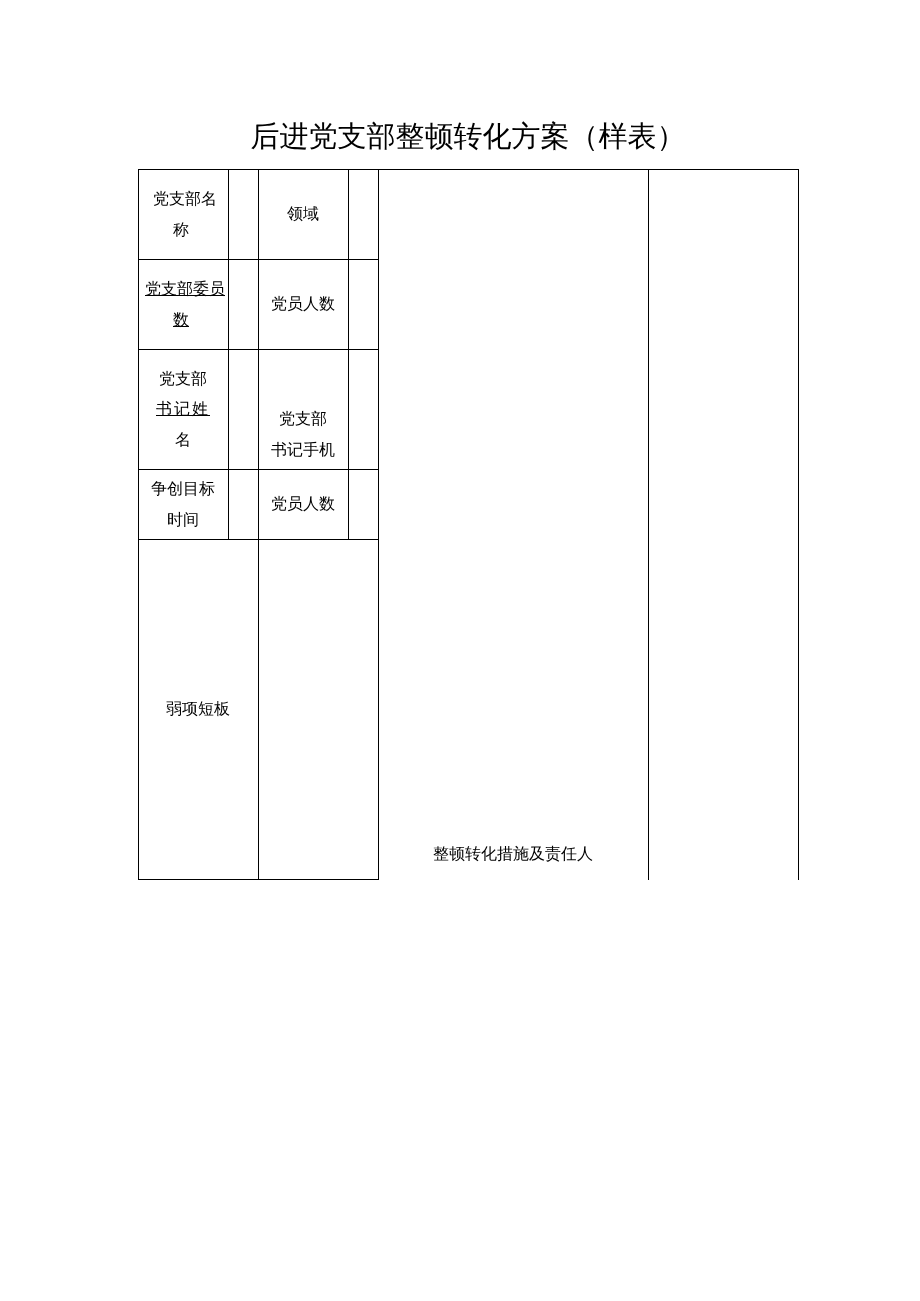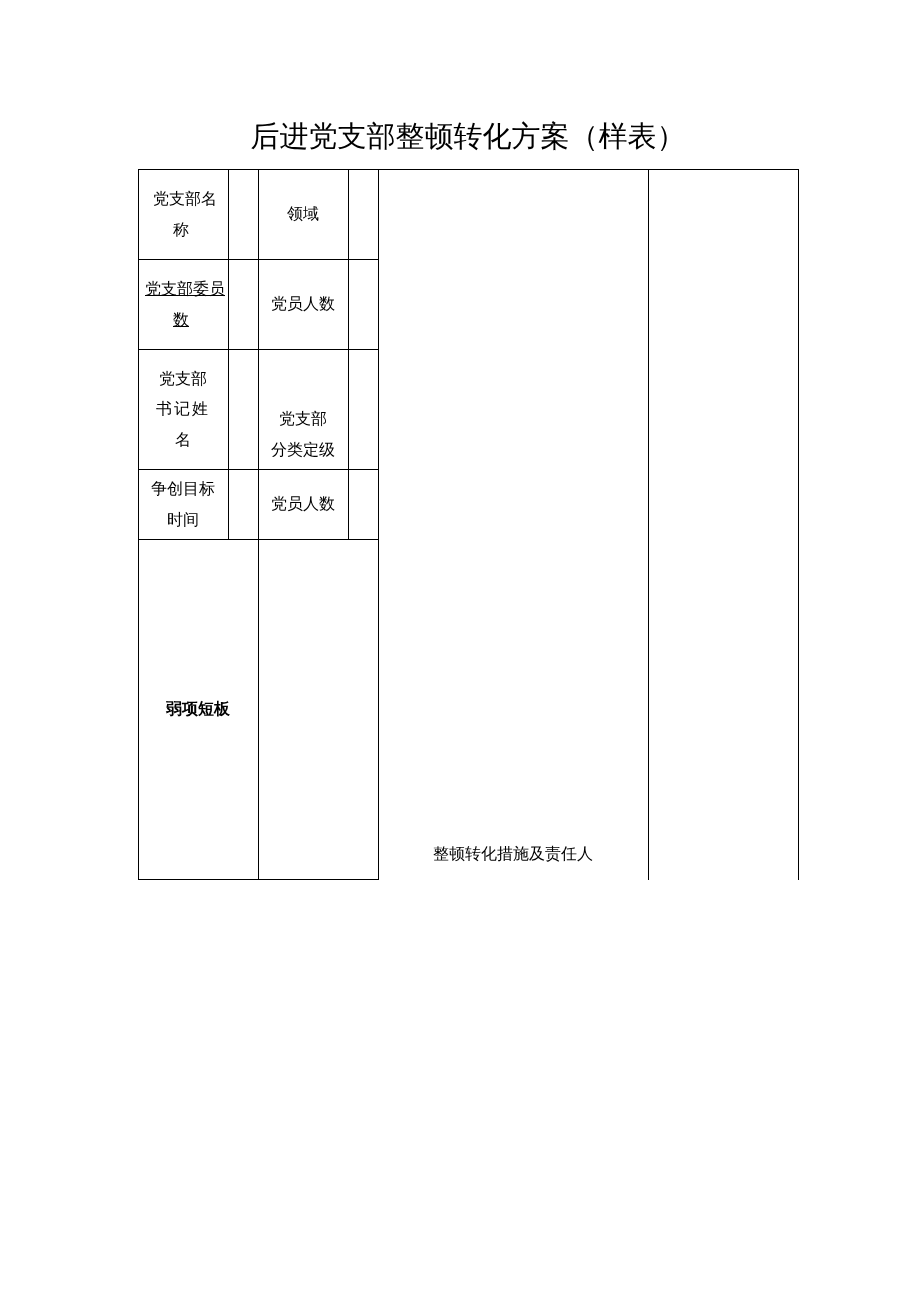--- a/index.html
+++ b/index.html
@@ -37,20 +37,21 @@
       line-height: 1.9;
     }
     .col1 { width: 90px; }
     .col2 { width: 30px; }
     .col3 { width: 90px; }
     .col4 { width: 30px; }
     .col5 { width: 270px; }
     .col6 { width: 150px; }
     .label-spaced {
       letter-spacing: 2px;
+      text-decoration: underline;
     }
     .no-bottom { border-bottom: none !important; }
   </style>
 </head>
 <body>
 
 <h1 class="title">后进党支部整顿转化方案（样表）</h1>
 
 <table class="form-table">
   <colgroup>
@@ -91,38 +92,38 @@
 
   <tr>
     <td style="height:120px;">
       <span>党支部</span><br>
       <span class="label-spaced">书记姓</span><br>
       <span>名</span>
     </td>
     <td></td>
     <td style="vertical-align:bottom;">
       <span>党支部</span><br>
-      <span>分类定级</span>
+      <span>书记手机</span>
     </td>
     <td></td>
   </tr>
 
   <tr>
     <td style="height:70px;">
       <span>争创目标</span><br>
       <span>时间</span>
     </td>
     <td></td>
     <td>
       <span>党员人数</span>
     </td>
     <td></td>
   </tr>
 
   <tr>
-    <td colspan="2" style="height:340px;font-weight:bold;">
+    <td colspan="2" style="height:340px;">
       <span>弱项短板</span>
     </td>
     <td colspan="2"></td>
   </tr>
 
 </tbody>
   </table>
 
 </body></html>

